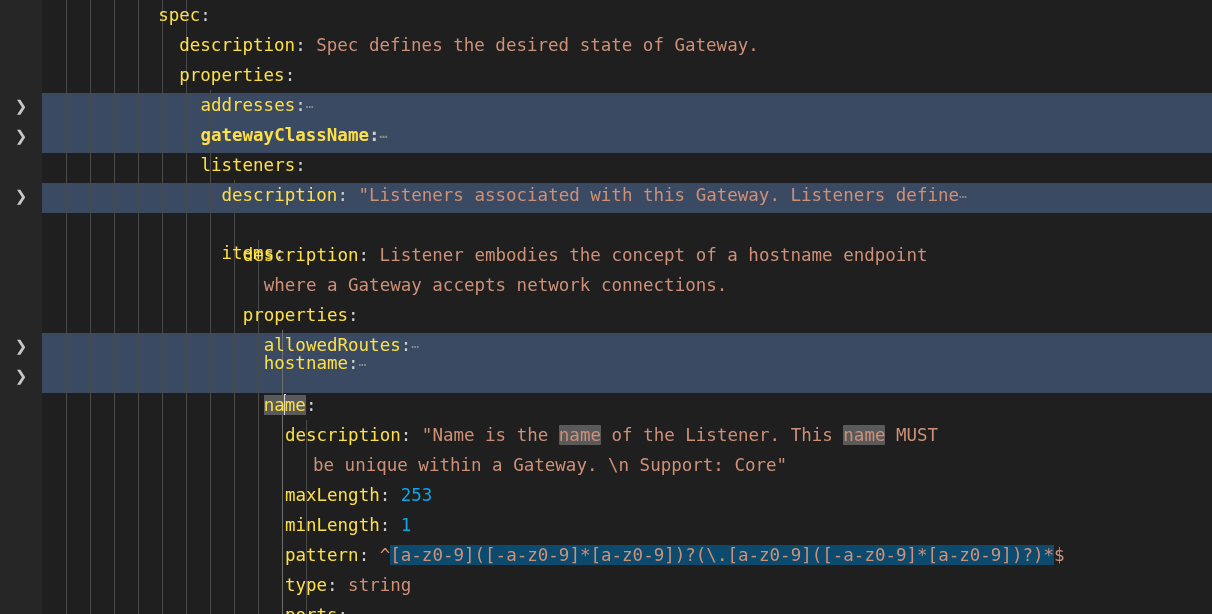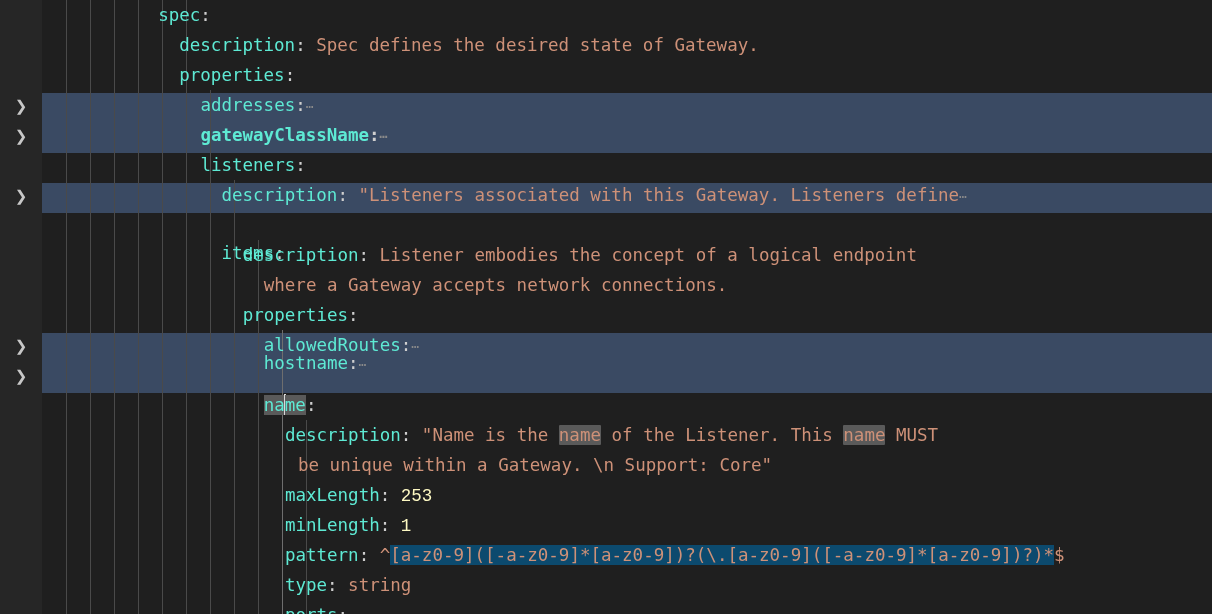--- a/index.html
+++ b/index.html
@@ -63,24 +63,24 @@
     font-size:17.5px;
     letter-spacing:0px;
     white-space:pre;
     z-index:2;
   }
   .ln-text{
     position:absolute;
     top:0; left:0;
     white-space:pre;
   }
-  .key{ color:#5eead4; }
+  .key{ color:#fde047; }
   .punc{ color:#cfcfcf; }
   .str{ color:#ce9178; }
-  .num{ color:#fef9c3;font-family:Liberation Mono, monospace; }
+  .num{ color:#0ea5e9; }
   .fold{ color:#8a8a8a; font-size:13px; letter-spacing:1px;}
   .occ{ background:#5a5a5a; border-radius:1px; }
   .selsoft{ background:#0c4a6e; }
   .caret{
     display:inline-block;
     width:2px; height:21px;
     background:#d8d8d8;
     vertical-align:-4px;
     margin:0 -1px;
   }
@@ -112,28 +112,28 @@
       </div>
     <div id="lines">
         <div class="line" style="top: 0px;"><span class="ln-text" style="left: 116.16px;"><span class="key">spec</span><span class="punc">:</span></span></div>
         <div class="line" style="top: 30px;"><span class="ln-text" style="left: 137.28px;"><span class="key">description</span><span class="punc">: </span><span class="str">Spec defines the desired state of Gateway.</span></span></div>
         <div class="line" style="top: 60px;"><span class="ln-text" style="left: 137.28px;"><span class="key">properties</span><span class="punc">:</span></span></div>
         <div class="line" style="top: 90px;"><span class="ln-text" style="left: 158.4px;"><span class="key">addresses</span><span class="punc">:</span><span class="fold">⋯</span></span></div>
         <div class="line" style="top: 120px; font-weight: bold;"><span class="ln-text" style="left: 158.4px;"><span class="key">gatewayClassName</span><span class="punc">:</span><span class="fold">⋯</span></span></div>
         <div class="line" style="top: 150px;"><span class="ln-text" style="left: 158.4px;"><span class="key">listeners</span><span class="punc">:</span></span></div>
         <div class="line" style="top: 180px;"><span class="ln-text" style="left: 179.52px;"><span class="key">description</span><span class="punc">: </span><span class="str">"Listeners associated with this Gateway. Listeners define</span><span class="fold">⋯</span></span></div>
         <div class="line" style="top: 210px;"><span class="ln-text" style="left: 179.52px; margin-top: 28px;"><span class="key">items</span><span class="punc">:</span></span></div>
-        <div class="line" style="top: 240px;"><span class="ln-text" style="left: 200.64px;"><span class="key">description</span><span class="punc">: </span><span class="str">Listener embodies the concept of a logical endpoint</span></span></div>
+        <div class="line" style="top: 240px;"><span class="ln-text" style="left: 200.64px;"><span class="key">description</span><span class="punc">: </span><span class="str">Listener embodies the concept of a hostname endpoint</span></span></div>
         <div class="line" style="top: 270px;"><span class="ln-text" style="left: 221.76px;"><span class="str">where a Gateway accepts network connections.</span></span></div>
         <div class="line" style="top: 300px;"><span class="ln-text" style="left: 200.64px;"><span class="key">properties</span><span class="punc">:</span></span></div>
         <div class="line" style="top: 330px;"><span class="ln-text" style="left: 221.76px;"><span class="key">allowedRoutes</span><span class="punc">:</span><span class="fold">⋯</span></span></div>
         <div class="line" style="top: 348px;"><span class="ln-text" style="left: 221.76px;"><span class="key">hostname</span><span class="punc">:</span><span class="fold">⋯</span></span></div>
         <div class="line" style="top: 390px; text-decoration: underline;"><span class="ln-text" style="left: 221.76px;"><span class="key cursor-sel">na</span><span class="caret"></span><span class="key cursor-sel">me</span><span class="punc">:</span></span></div>
         <div class="line" style="top: 420px;"><span class="ln-text" style="left: 242.88px;"><span class="key">description</span><span class="punc">: </span><span class="str">"Name is the </span><span class="str occ">name</span><span class="str"> of the Listener. This </span><span class="str occ">name</span><span class="str"> MUST</span></span></div>
-        <div class="line" style="top: 450px;"><span class="ln-text" style="left: 256px;"><span class="str">be unique within a Gateway. \n Support: Core"</span></span></div>
+        <div class="line" style="top: 450px;"><span class="ln-text" style="left: 271px;"><span class="str">be unique within a Gateway. \n Support: Core"</span></span></div>
         <div class="line" style="top: 480px;"><span class="ln-text" style="left: 242.88px;"><span class="key">maxLength</span><span class="punc">: </span><span class="num">253</span></span></div>
         <div class="line" style="top: 510px; text-align: right;"><span class="ln-text" style="left: 242.88px;"><span class="key">minLength</span><span class="punc">: </span><span class="num">1</span></span></div>
         <div class="line" style="top: 540px;"><span class="ln-text" style="left: 242.88px;"><span class="key">pattern</span><span class="punc">: </span><span class="str">^</span><span class="str selsoft">[a-z0-9]([-a-z0-9]*[a-z0-9])?(\.[a-z0-9]([-a-z0-9]*[a-z0-9])?)*</span><span class="str">$</span></span></div>
         <div class="line" style="top: 570px;"><span class="ln-text" style="left: 242.88px;"><span class="key">type</span><span class="punc">: </span><span class="str">string</span></span></div>
         <div class="line" style="top: 600px;"><span class="ln-text" style="left: 242.88px;"><span class="key">ports</span><span class="punc">:</span></span></div>
       </div>
   </div>
 
   <div id="gutter">
       <div class="fold-chev" style="top: 97px;">❯</div>

